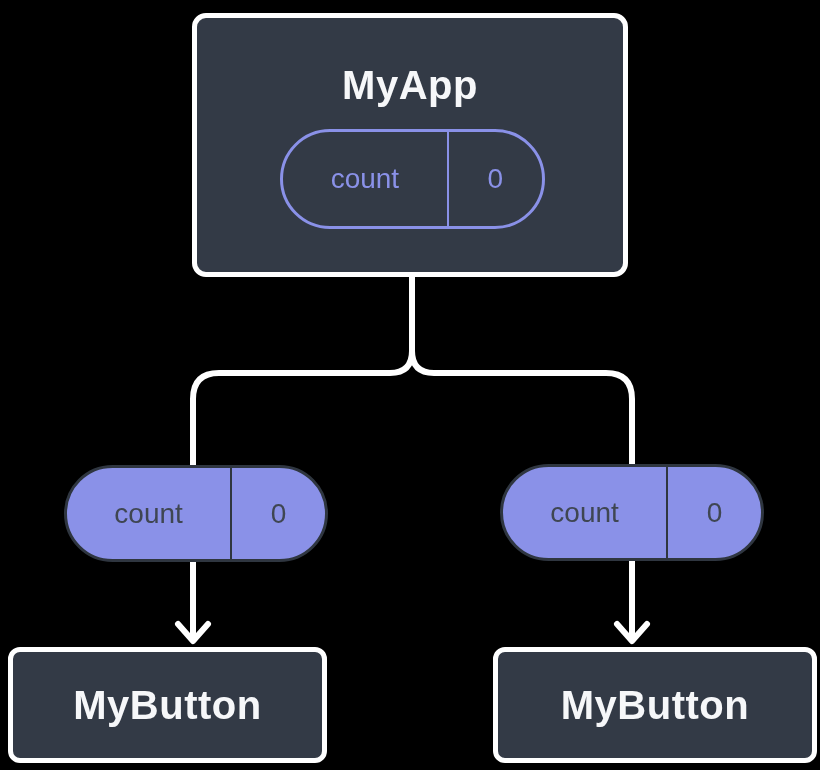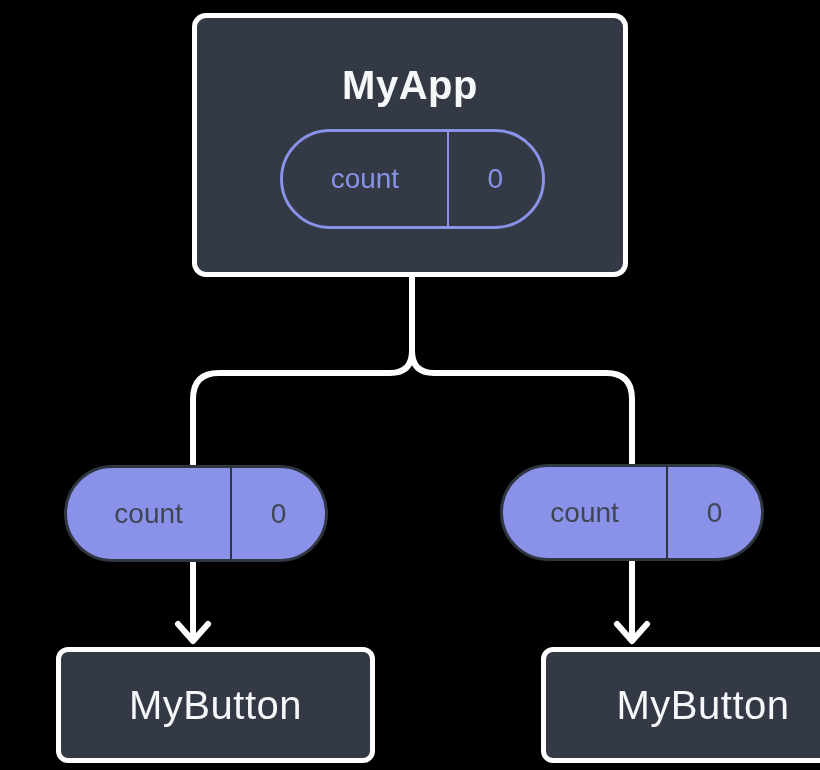--- a/index.html
+++ b/index.html
@@ -91,23 +91,22 @@
   .pill-value {
     flex: 0 0 36%;
     display: flex; align-items: center; justify-content: center;
   }
   .node-leaf {
     width: 319px; height: 116px;
     border-radius: 12px;
     display: flex; align-items: center; justify-content: center;
     color: var(--node-text);
     font-size: 40px;
-    font-weight: normal;
+    font-weight: bold;
     letter-spacing: 0.5px;
-    margin-left: 48px;
   }
   .node-leaf-left  { left: 8px;   top: 647px; }
   .node-leaf-right { left: 493px; top: 647px; width: 324px; }
 </style>
 </head>
 <body>
 
 <div class="canvas">
 
   <svg class="connector-layer" viewBox="0 0 820 770" xmlns="http://www.w3.org/2000/svg">

